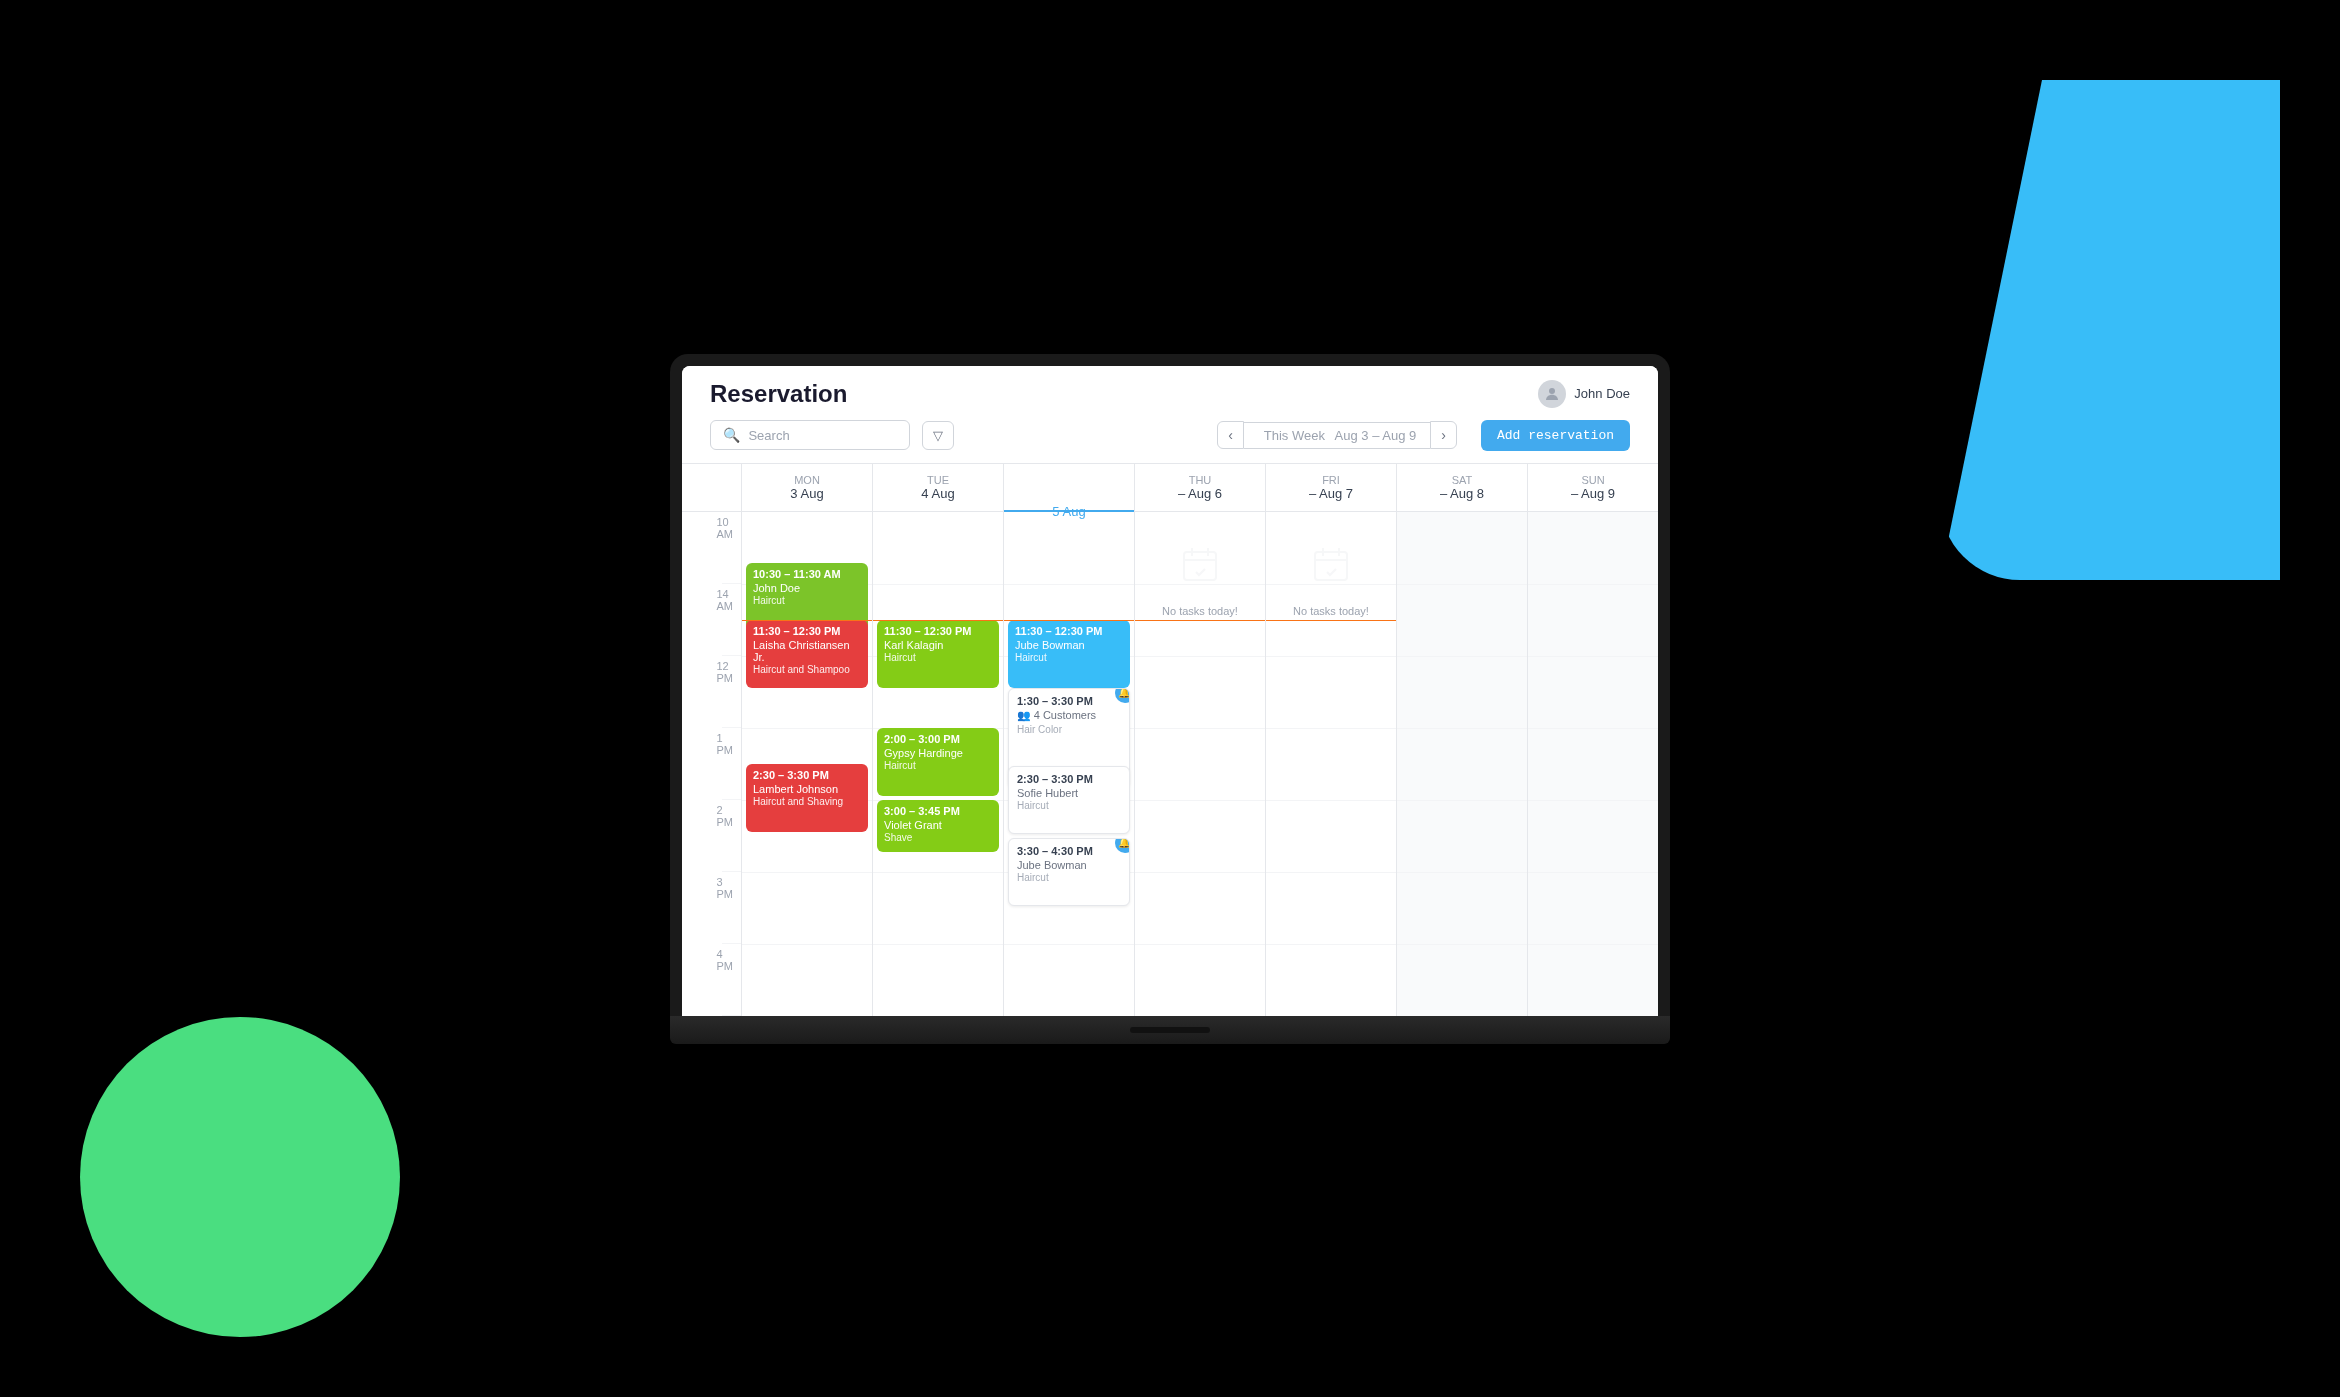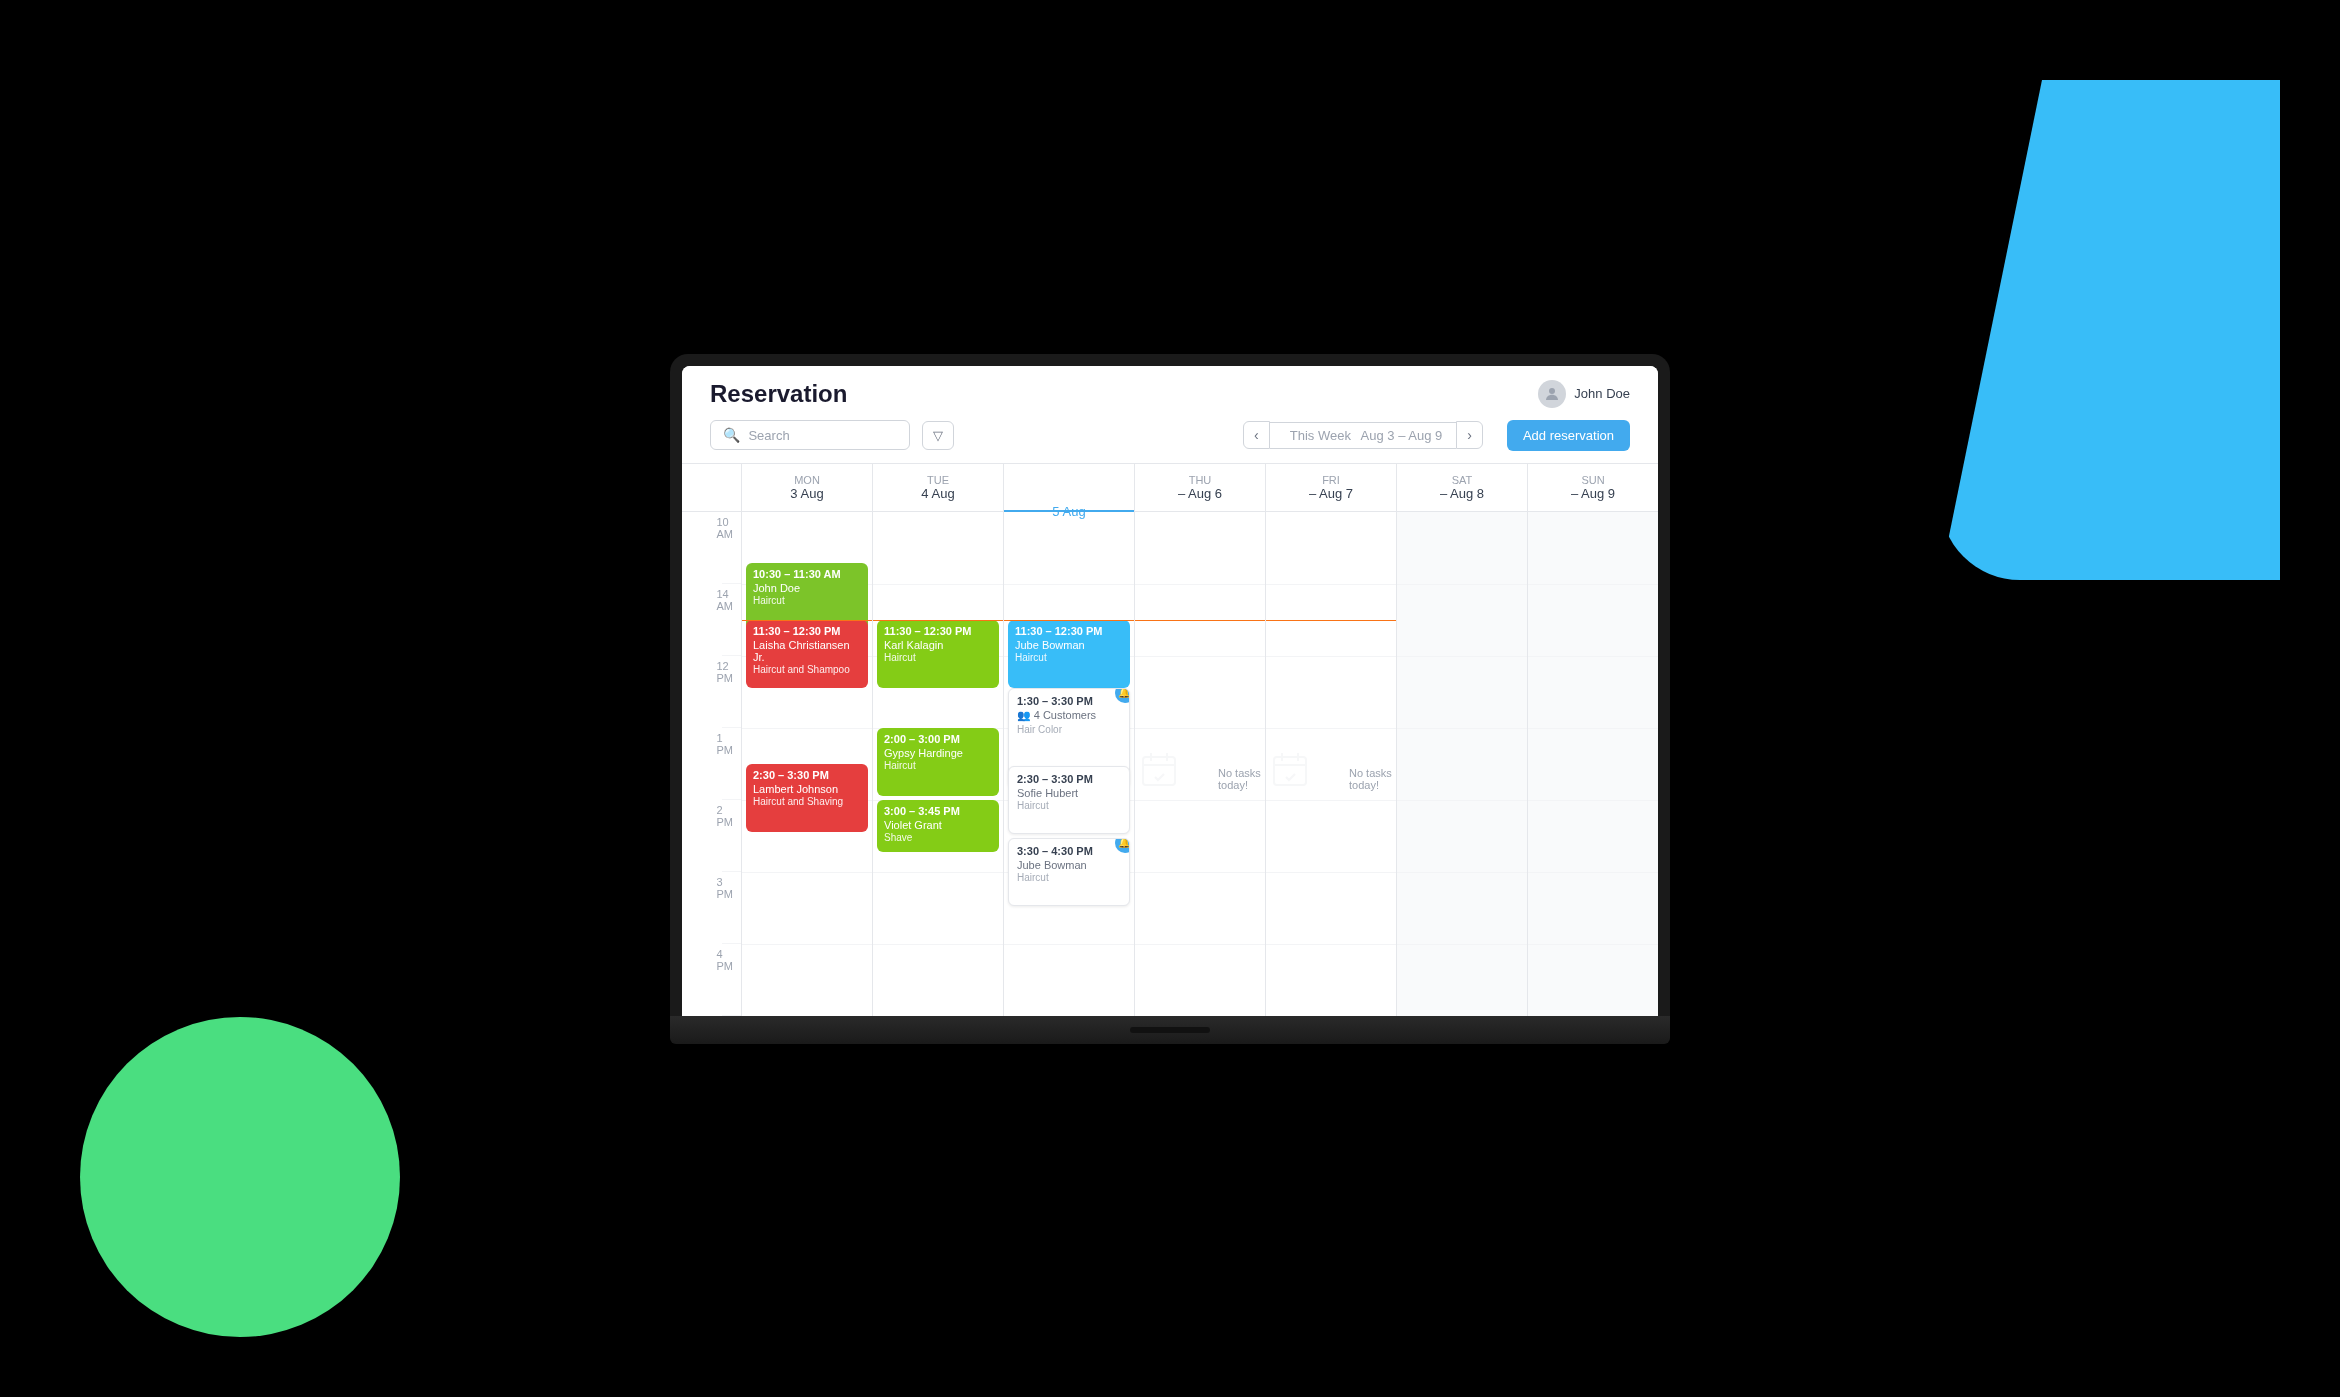--- a/index.html
+++ b/index.html
@@ -181,20 +181,21 @@
       margin-left: 12px;
       background: #42aaee;
       color: #fff;
       border: none;
       border-radius: 6px;
       padding: 8px 16px;
       font-size: 13px;
       font-weight: 500;
       cursor: pointer;
       white-space: nowrap;
+      font-family: Liberation Mono, monospace;
     }
 
     
     .calendar {
       display: flex;
       background: #fff;
     }
     .time-col {
       width: 60px;
       flex-shrink: 0;
@@ -331,26 +332,25 @@
       align-items: center;
       justify-content: center;
       font-size: 10px;
       color: #fff;
       z-index: 6;
     }
 
     
     .no-tasks {
       display: flex;
-      flex-direction: row;
+      flex-direction: column;
       align-items: center;
       justify-content: flex-start;
       padding-top: 30px;
       height: 100%;
-      gap: 35px;
     }
     .no-tasks-icon {
       font-size: 36px;
       margin-bottom: 6px;
       opacity: 0.3;
     }
     .no-tasks-text {
       font-size: 11px;
       color: #9ca3af;
     }

